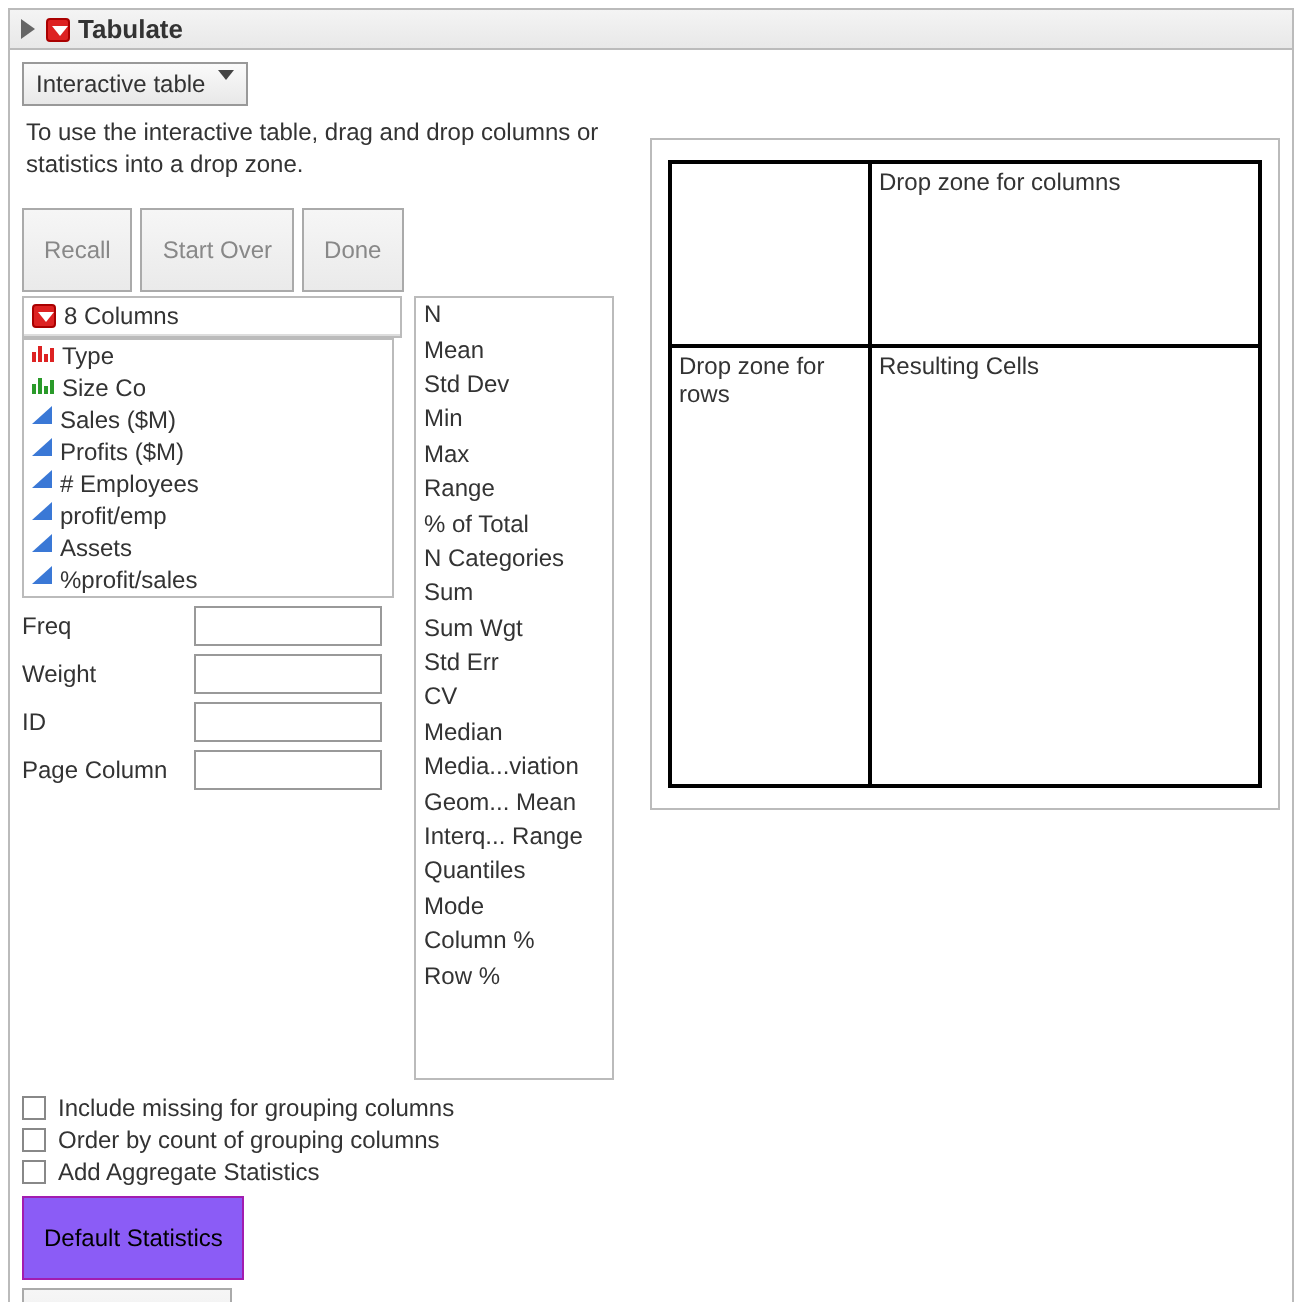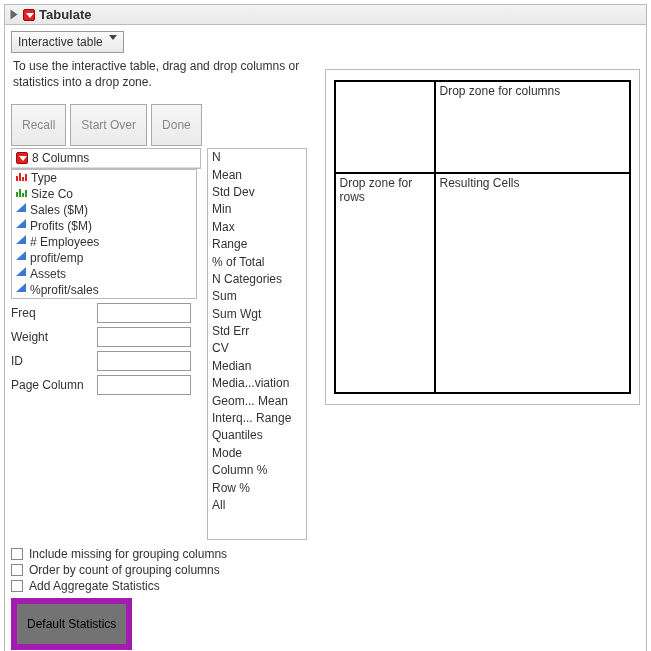--- a/index.html
+++ b/index.html
@@ -76,22 +76,22 @@
   }
   .btn-row { display: flex; gap: 4px; margin-bottom: 2px; }
   .btn {
     border: 1px solid #aaa;
     background: linear-gradient(#f6f6f6,#eaeaea);
     padding: 13px 10px;
     color: #888;
     cursor: default;
   }
   .btn.selected {
-    background: #737373;
-    border: 6px solid #a21caf;
+    background: #8b5cf6;
+    border: 1px solid #a21caf;
     color: #000;
   }
   .columns-box {
     border: 1px solid #bbb;
   }
   .cols-header {
     display: flex; align-items: center; gap: 4px;
     padding: 2px 4px;
     border-bottom: 1px solid #ddd;
   }
@@ -288,21 +288,20 @@
             <div>Std Err</div>
             <div>CV</div>
             <div>Median</div>
             <div>Media...viation</div>
             <div>Geom... Mean</div>
             <div>Interq... Range</div>
             <div>Quantiles</div>
             <div>Mode</div>
             <div>Column %</div>
             <div>Row %</div>
-            <div>All</div>
           </div>
       </div>
 
       <div class="checks">
         <div class="check-row">
           <div class="check-box"></div>
           <span>Include missing for grouping columns</span>
         </div>
         <div class="check-row">
           <div class="check-box"></div>

